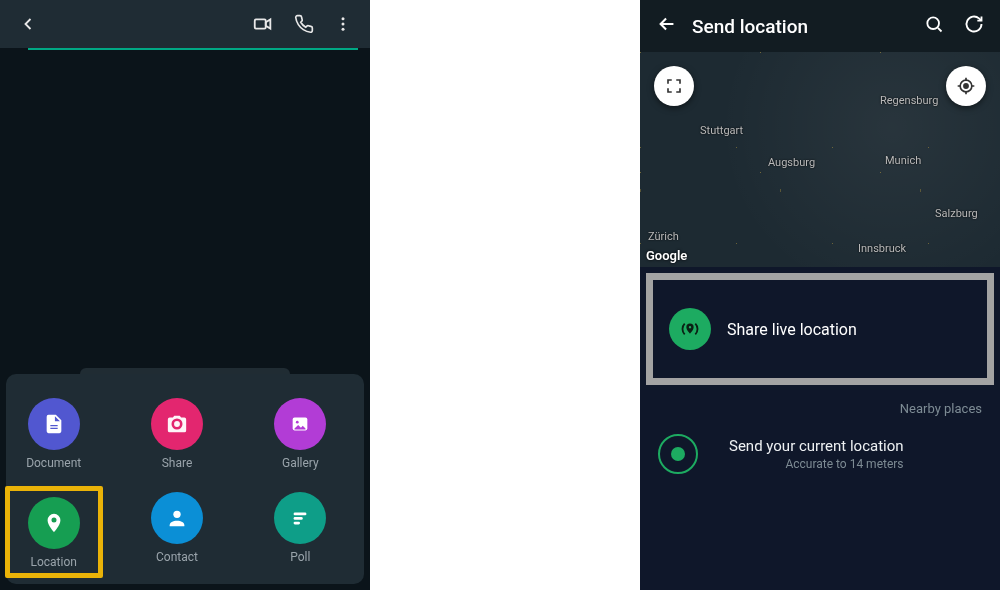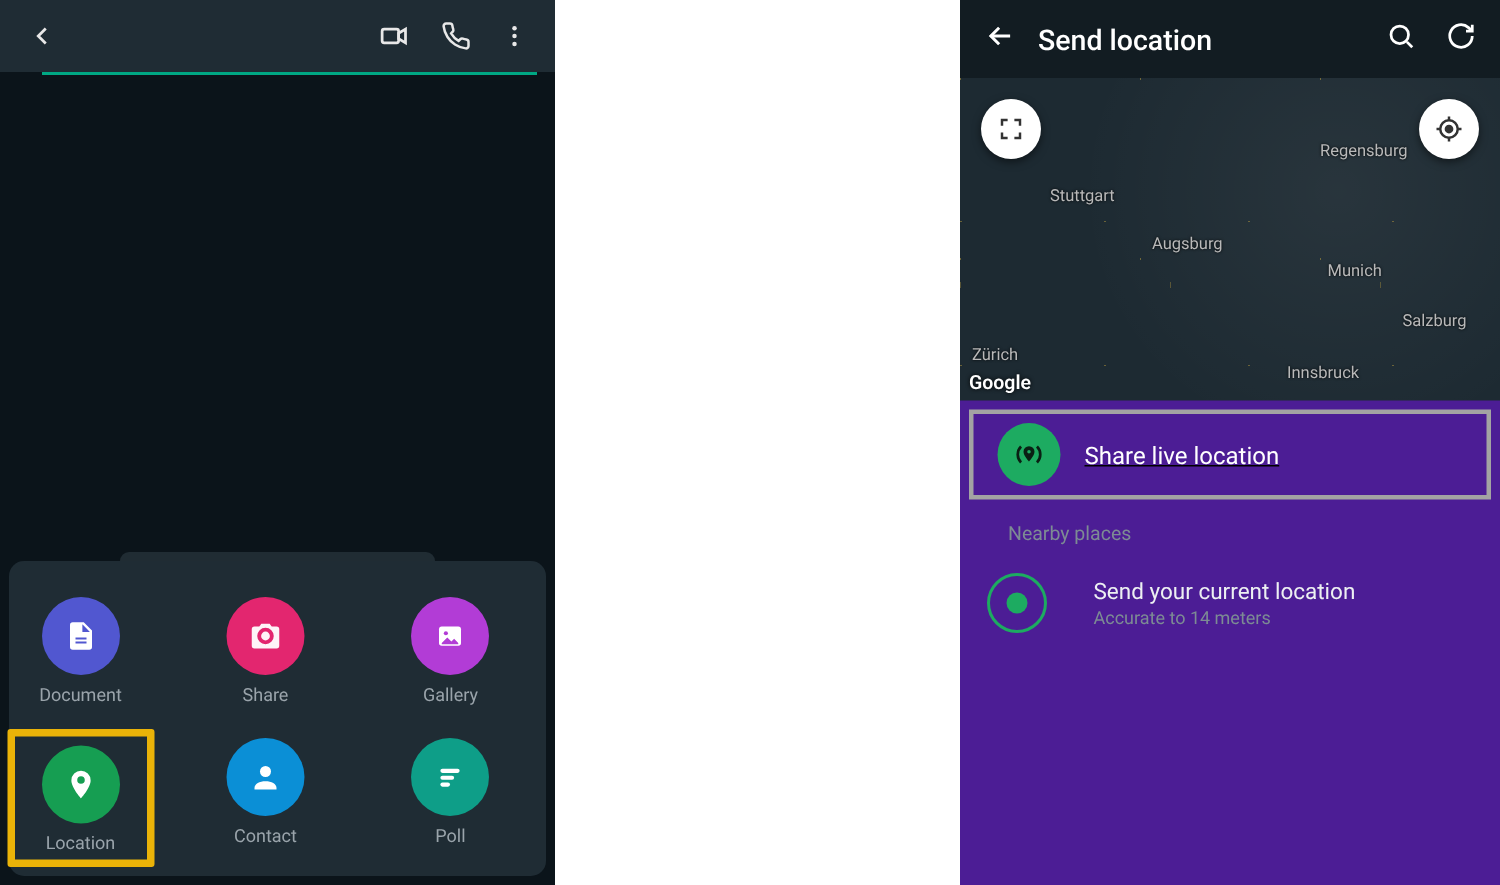--- a/index.html
+++ b/index.html
@@ -96,23 +96,24 @@
   .c-contact  { background: #0B8FD6; }
   .c-poll     { background: #0E9E88; }
 
   
   .gap { flex: 1; background: #ffffff; }
 
   
   .phone-right {
     width: 360px;
     height: 590px;
-    background: #4c1d95;
+    background: #0f172a;
     display: flex;
     flex-direction: column;
+    text-align: right;
   }
   .right-header {
     height: 52px;
     display: flex;
     align-items: center;
     padding: 0 6px;
     background: #121C22;
   }
   .right-header .hicon {
     color: #fff;
@@ -141,21 +142,21 @@
   .map .city {
     position: absolute;
     color: #b9b9b9;
     font-size: 11px;
     white-space: nowrap;
     text-shadow: 0 0 2px #000;
   }
   .c-stuttgart { left: 60px;  top: 72px; }
   .c-regensburg{ left: 240px; top: 42px; }
   .c-augsburg  { left: 128px; top: 104px; }
-  .c-munich    { left: 245px; top: 122px; font-size: 13px; color: #d6d6d6; }
+  .c-munich    { left: 245px; top: 102px; font-size: 13px; color: #d6d6d6; }
   .c-salzburg  { left: 295px; top: 155px; font-size: 10px; }
   .c-zurich    { left: 8px;   top: 178px; }
   .c-innsbruck { left: 218px; top: 190px; }
   .map .attrib {
     position: absolute; left: 6px; bottom: 4px;
     color: #fff; font-size: 13px; font-weight: 600;
     text-shadow: 0 0 3px #000;
   }
   .map-btn {
     position: absolute;
@@ -166,25 +167,24 @@
     box-shadow: 0 2px 6px rgba(0,0,0,.5);
     cursor: pointer;
   }
   .map-btn.full   { left: 14px; top: 14px; }
   .map-btn.locate { right: 14px; top: 14px; }
 
   .live-option {
     display: flex;
     align-items: center;
     gap: 16px;
-    padding: 6px 16px;
-    border: 3px solid #a3a3a3;
+    padding: 28px 16px;
+    border: 7px solid #a3a3a3;
     margin: 6px;
     cursor: pointer;
-    text-decoration: underline;
   }
   .live-option .icon {
     width: 42px; height: 42px;
     border-radius: 50%;
     background: #1DAB61;
     display: flex; align-items: center; justify-content: center;
   }
   .live-option .label { color: #fff; font-size: 16px; }
 
   .section-label {

